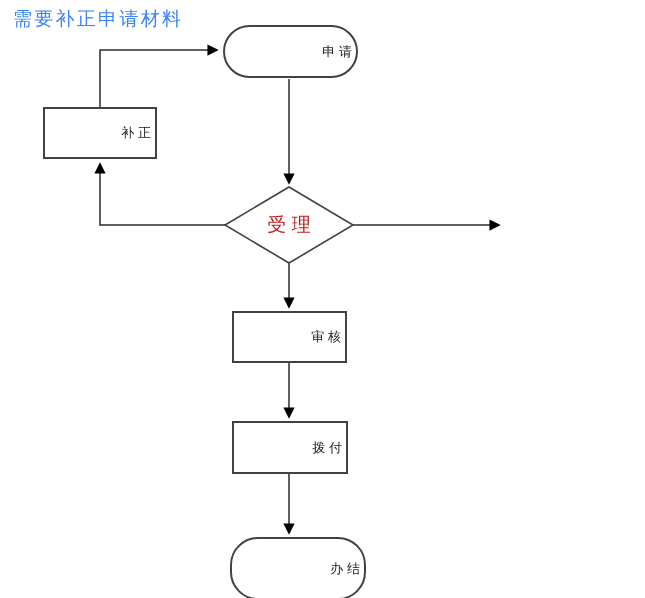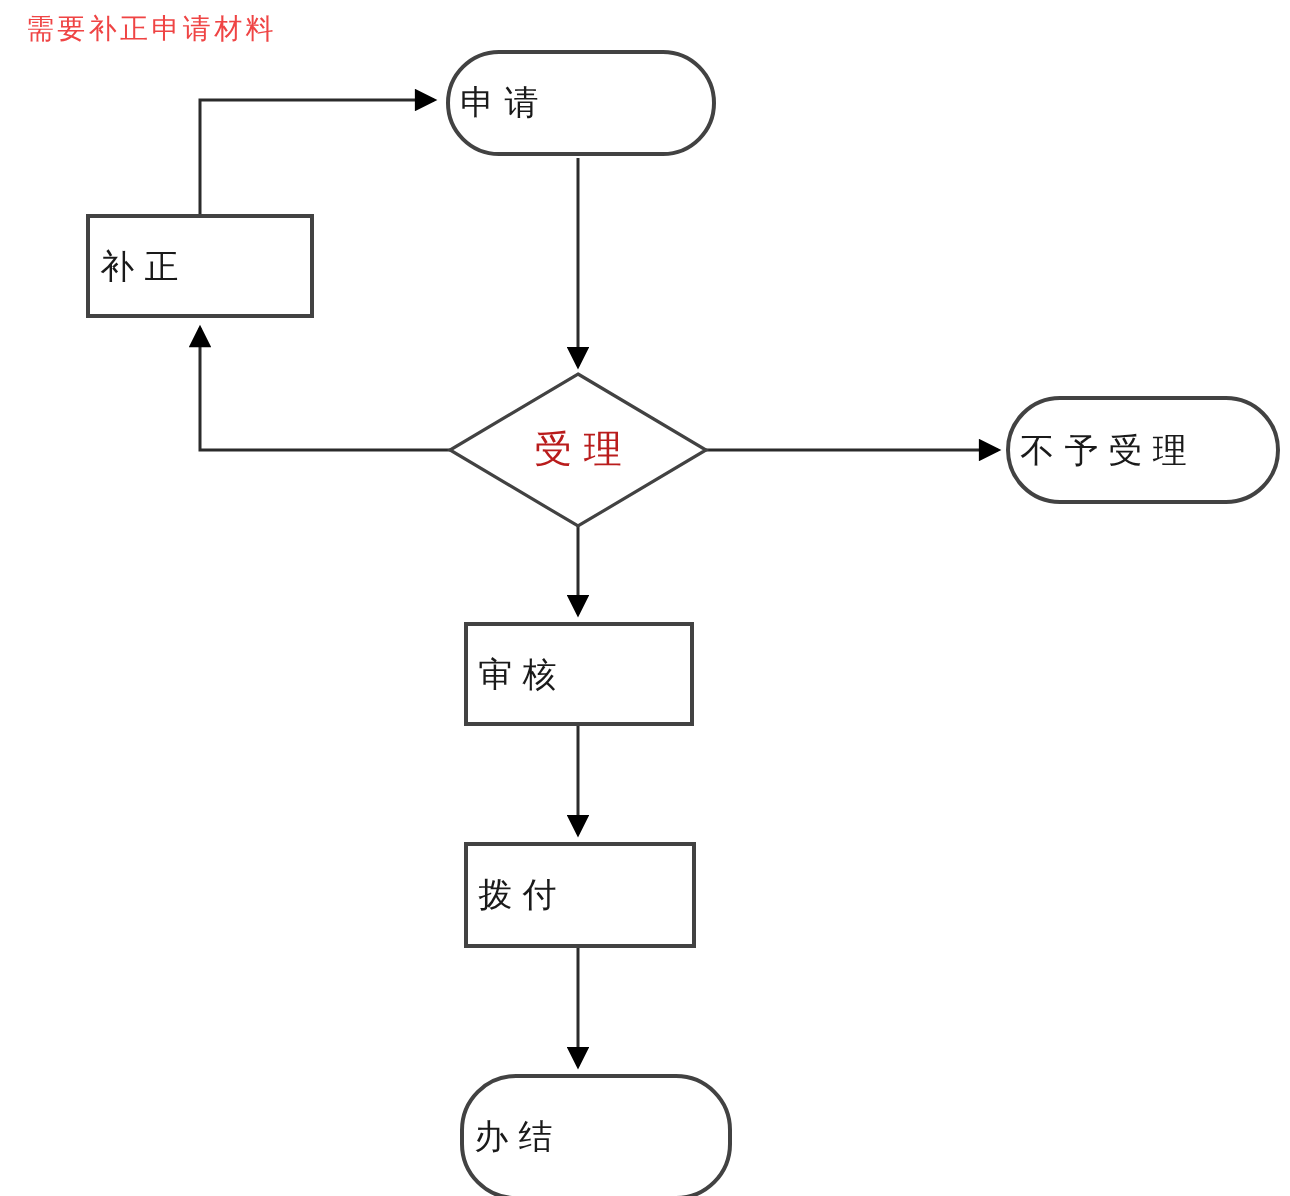--- a/index.html
+++ b/index.html
@@ -19,43 +19,43 @@
     left: 0; top: 0;
     width: 645px; height: 598px;
   }
   .node {
     position: absolute;
     background: #ffffff;
     border: 2px solid #424242;
     box-sizing: border-box;
     display: flex;
     align-items: center;
-    justify-content: flex-start;
-    font-size: 17px;
+    justify-content: flex-end;
+    font-size: 13px;
     color: #1a1a1a;
     letter-spacing: 0.3em;
     text-indent: 0.3em;
     white-space: nowrap;
   }
   .stadium { border-radius: 28px; }
   .diamond-label {
     position: absolute;
     display: flex;
     align-items: center;
     justify-content: center;
     font-size: 19px;
     color: #b91c1c;
     letter-spacing: 0.3em;
     text-indent: 0.3em;
     white-space: nowrap;
   }
   .float-label {
     position: absolute;
-    font-size: 14px;
-    color: #ef4444;
+    font-size: 19px;
+    color: #3b82f6;
     letter-spacing: 0.12em;
     white-space: nowrap;
   }
   
   .n-apply      { left: 223px; top: 25px;  width: 135px; height: 53px; }
   .n-supplement { left: 43px;  top: 107px; width: 114px; height: 52px; }
   .n-reject     { left: 503px; top: 198px; width: 137px; height: 54px; }
   .n-review     { left: 232px; top: 311px; width: 115px; height: 52px; }
   .n-disburse   { left: 232px; top: 421px; width: 116px; height: 53px; }
   .n-complete   { left: 230px; top: 537px; width: 136px; height: 63px; }
@@ -100,23 +100,20 @@
   </div>
 
   <div class="node n-supplement">
     <span>补正</span>
   </div>
 
   <div class="diamond-label n-accept">
     <span>受理</span>
   </div>
 
-  <div class="node stadium n-reject">
-    <span>不予受理</span>
-  </div>
 
   <div class="node n-disburse">
     <span>拨付</span>
   </div>
 
   <div class="node n-review">
     <span>审核</span>
   </div>
 
   <div class="node stadium n-complete">

